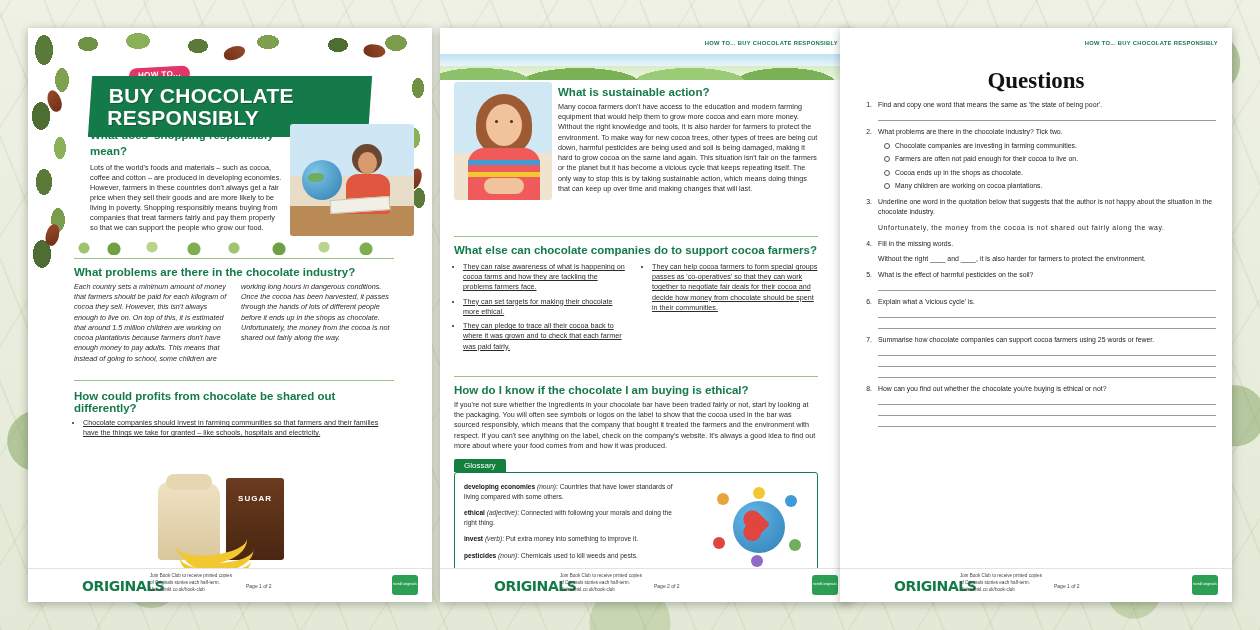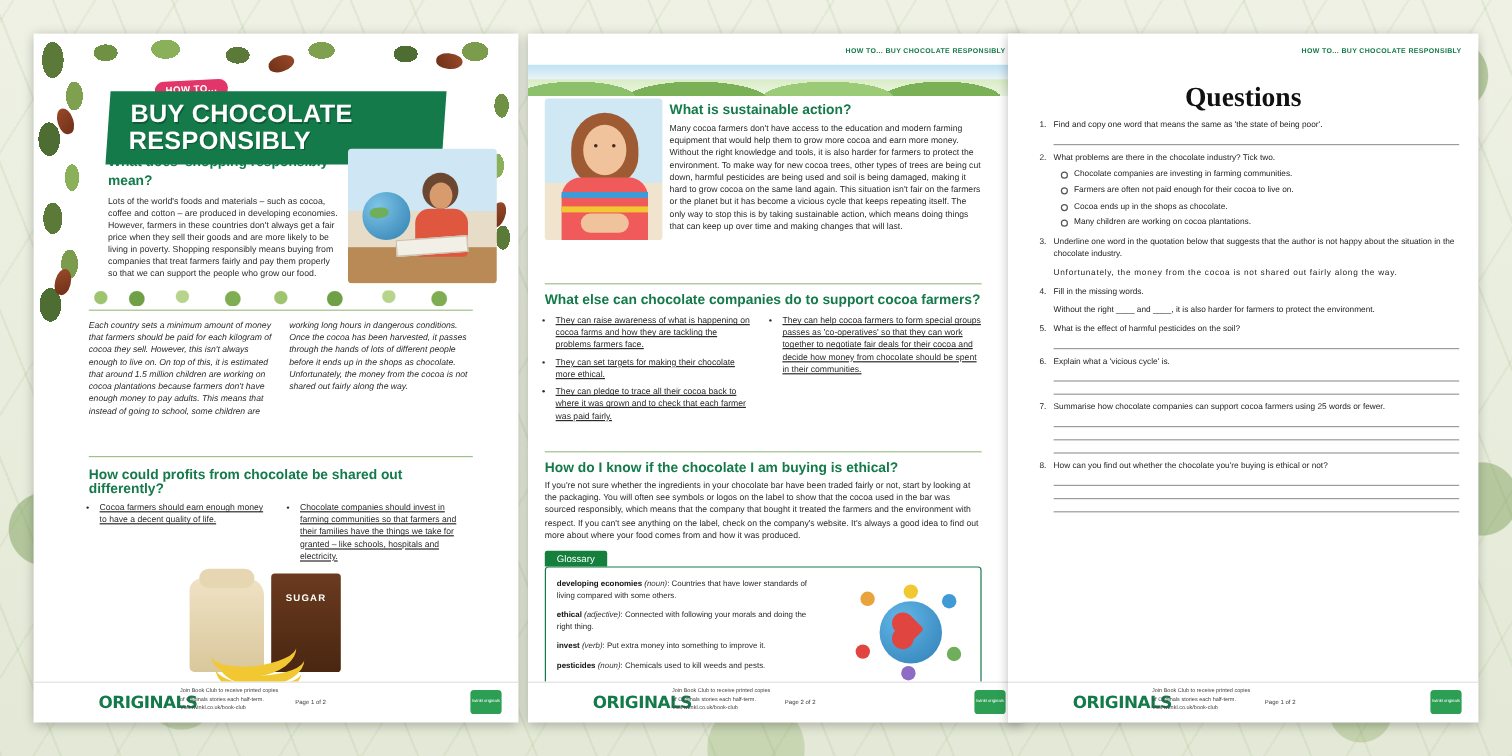--- a/index.html
+++ b/index.html
@@ -244,40 +244,36 @@
     <div class="gi-kid-h"></div>
       <div class="gi-kid-f"></div>
       <div class="gi-kid-b"></div>
       <div class="gi-book"></div>
   </div>
 
   <div class="divider-strip" style="top:214px"></div>
   <div class="rule-g" style="left:46px;top:230px;width:320px"></div>
 
   <div class="p1-probs">
+    <h2 class="sec">What problems are there in the chocolate industry?</h2>
     <div class="twocol">
       <div>
           <p>Each country sets a minimum amount of money that farmers should be paid for each kilogram of cocoa they sell. However, this isn't always enough to live on. On top of this, it is estimated that around 1.5 million children are working on cocoa plantations because farmers don't have enough money to pay adults. This means that instead of going to school, some children are</p>
         </div>
       <div>
           <p>working long hours in dangerous conditions. Once the cocoa has been harvested, it passes through the hands of lots of different people before it ends up in the shops as chocolate. Unfortunately, the money from the cocoa is not shared out fairly along the way.</p>
         </div>
     </div>
   </div>
 
   <div class="rule-g" style="left:46px;top:352px;width:320px"></div>
 
   <div class="p1-profits">
     <h2 class="sec">How could profits from chocolate be shared out differently?</h2>
     <div class="twocol">
-      <div>
-          <ul class="bul">
-            <li>Cocoa farmers should earn enough money to have a decent quality of life.</li>
-          </ul>
-        </div>
       <div>
           <ul class="bul">
             <li>Chocolate companies should invest in farming communities so that farmers and their families have the things we take for granted – like schools, hospitals and electricity.</li>
           </ul>
         </div>
     </div>
   </div>
 
   <div class="sugar-art">
     <div class="sack"></div>

